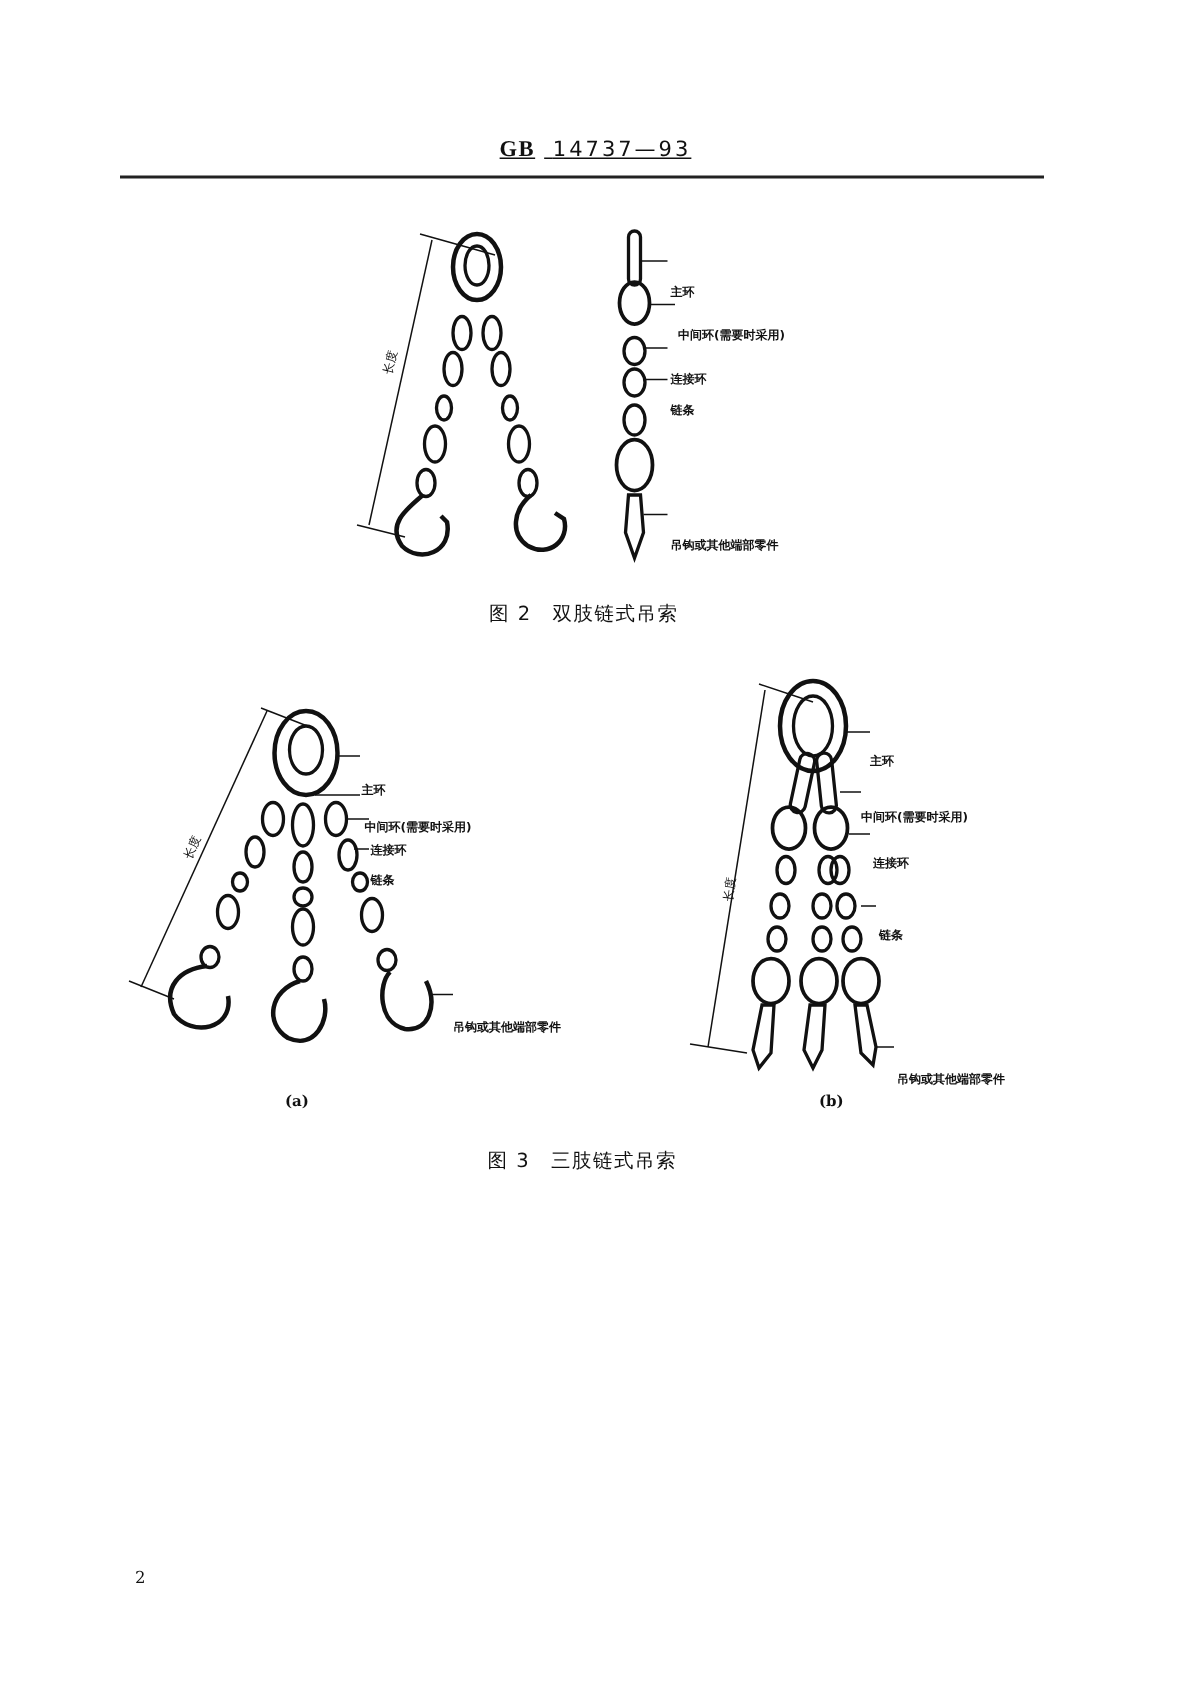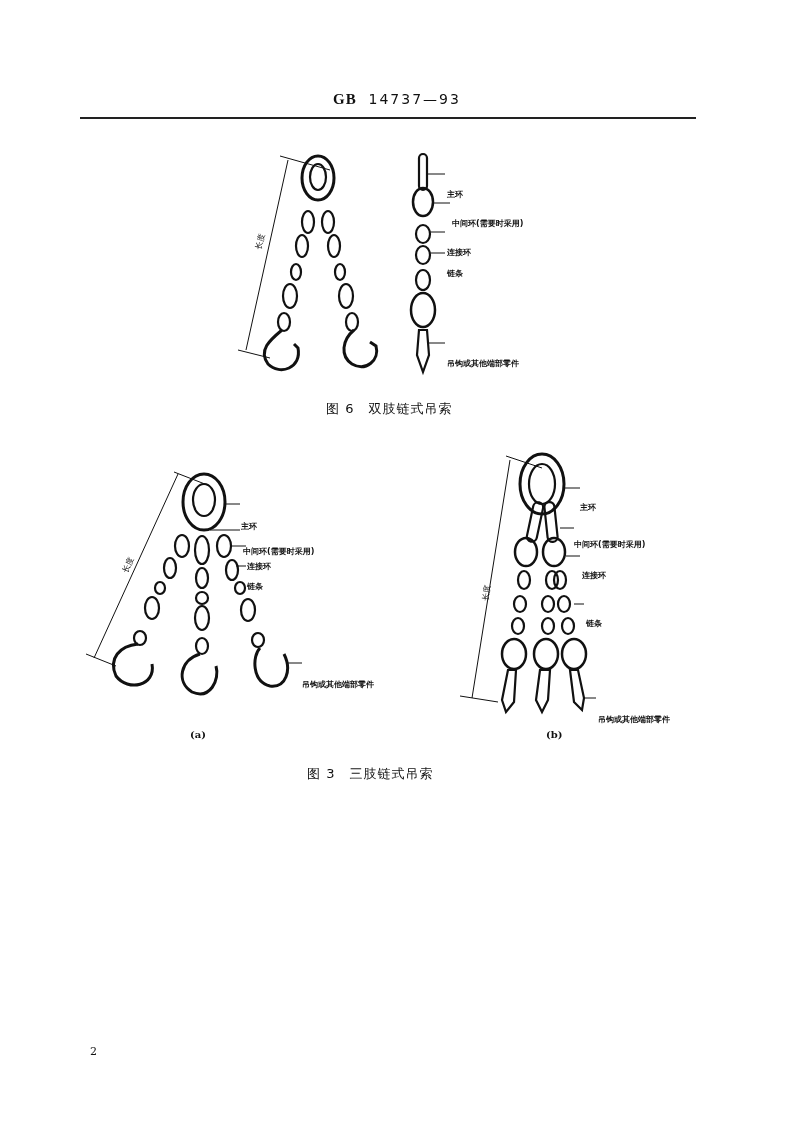--- a/index.html
+++ b/index.html
@@ -1,19 +1,19 @@
 <!DOCTYPE html>
 <html><head>
 <meta charset="utf-8">
 <style>
   html, body { margin:0; padding:0; background:#fff; }
   body { width:794px; height:1123px; position:relative; overflow:hidden;
          font-family:"DejaVu Serif","Liberation Serif",serif; color:#111; }
   .header { position:absolute; left:0; width:794px; top:90px; text-align:center;
-            font-size:15px; letter-spacing:1px; }
+            font-size:15px; letter-spacing:1px;text-decoration:underline; }
   .header .gb { font-weight:bold; font-family:"Liberation Serif",serif; margin-right:6px; }
   .header .num { font-family:"DejaVu Sans",sans-serif; font-size:14px; letter-spacing:2px; }
   .rule { position:absolute; left:80px; top:117px; width:616px; height:1.5px; background:#222; }
   svg { position:absolute; overflow:visible; }
   .lbl { position:absolute; font-size:8px; font-weight:bold; font-family:"DejaVu Sans",sans-serif; white-space:nowrap;margin-top:20px; }
   .caption { position:absolute; font-size:13px; font-family:"DejaVu Sans",sans-serif; letter-spacing:1px; }
   .sub { position:absolute; font-size:10px; font-family:"DejaVu Serif",serif; font-weight:bold; }
   .pagenum { position:absolute; left:90px; top:1045px; font-size:11px; }
   .len { position:absolute; font-size:8px; font-family:"DejaVu Sans",sans-serif; }
 </style>
@@ -65,21 +65,21 @@
   <line x1="25" y1="82" x2="40" y2="82" stroke-width="1"></line>
   <line x1="25" y1="103" x2="40" y2="103" stroke-width="1"></line>
   <line x1="24" y1="193" x2="40" y2="193" stroke-width="1"></line>
 </svg>
 <div class="lbl" style="left:447px;top:169px">主环</div>
 <div class="lbl" style="left:452px;top:198px">中间环(需要时采用)</div>
 <div class="lbl" style="left:447px;top:227px">连接环</div>
 <div class="lbl" style="left:447px;top:248px">链条</div>
 <div class="lbl" style="left:447px;top:338px">吊钩或其他端部零件</div>
 
-<div class="caption" style="left:326px;top:400px">图 6　双肢链式吊索</div>
+<div class="caption" style="left:326px;top:400px">图 2　双肢链式吊索</div>
 
 <svg style="left:80px;top:460px" width="320" height="250" viewBox="0 0 320 250" fill="none" stroke="#111" stroke-width="2.2">
   <line x1="94" y1="12" x2="130" y2="26" stroke-width="1"></line>
   <line x1="6" y1="194" x2="36" y2="206" stroke-width="1"></line>
   <line x1="98" y1="14" x2="14" y2="198" stroke-width="1"></line>
   <ellipse cx="124" cy="42" rx="21" ry="28" stroke-width="3"></ellipse>
   <ellipse cx="124" cy="40" rx="11" ry="16"></ellipse>
 
   <ellipse cx="102" cy="86" rx="7" ry="11"></ellipse>
     <ellipse cx="90" cy="108" rx="6" ry="10"></ellipse>
@@ -151,15 +151,15 @@
   <line x1="134" y1="248" x2="146" y2="248" stroke-width="1"></line>
 </svg>
 <div class="len" style="left:480px;top:600px;transform:rotate(-82deg);transform-origin:left top">长度</div>
 <div class="lbl" style="left:580px;top:482px">主环</div>
 <div class="lbl" style="left:574px;top:519px">中间环(需要时采用)</div>
 <div class="lbl" style="left:582px;top:550px">连接环</div>
 <div class="lbl" style="left:586px;top:598px">链条</div>
 <div class="lbl" style="left:598px;top:694px">吊钩或其他端部零件</div>
 <div class="sub" style="left:546px;top:729px">(b)</div>
 
-<div class="caption" style="left:307px;top:765px">图 3　三肢链式吊索</div>
+<div class="caption" style="left:325px;top:765px">图 3　三肢链式吊索</div>
 
 <div class="pagenum">2</div>
 
 </body></html>

